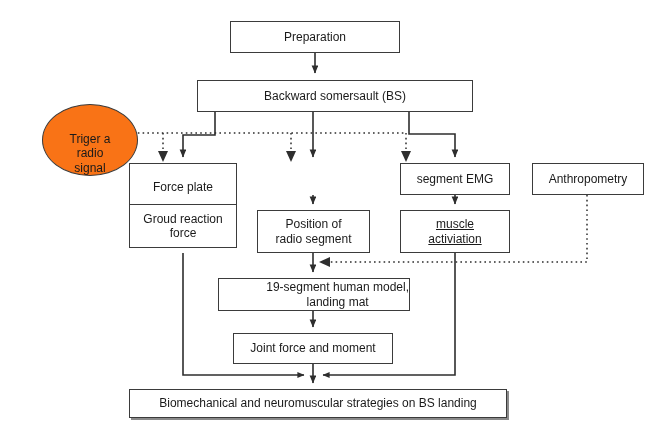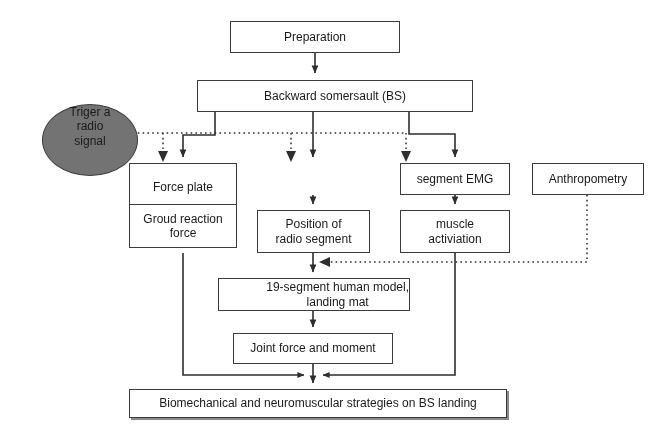--- a/index.html
+++ b/index.html
@@ -27,24 +27,24 @@
     z-index:2;
   }
   .node.shadowed{
     box-shadow:2px 2px 0 0 #8a8a8a;
   }
   .ellipse{
     position:absolute;
     box-sizing:border-box;
     border:1.4px solid #3b3b3b;
     border-radius:50%;
-    background:#737373;
+    background:#f97316;
     color:#1a1a1a;
     display:flex;
-    align-items:flex-start;
+    align-items:flex-end;
     justify-content:center;
     text-align:center;
     line-height:1.2;
     font-size:12px;
     white-space:pre-line;
     z-index:2;
   }
 </style>
 </head>
 <body>
@@ -133,21 +133,21 @@
   <div class="node" style="left:129px;top:204px;width:108px;height:44px;">
     <span>Groud reaction
 force</span>
   </div>
 
   <div class="node" style="left:257px;top:210px;width:113px;height:43px;">
     <span>Position of
 radio segment</span>
   </div>
 
-  <div class="node" style="left:400px;top:210px;width:110px;height:43px;">
+  <div class="node" style="left:400px;top:210px;width:110px;height:43px;text-decoration:underline;">
     <span>muscle
 activiation</span>
   </div>
 
   <div class="node" style="left:218px;top:278px;width:192px;height:33px;justify-content:flex-end;">
     <span>19-segment human model,
 landing mat</span>
   </div>
 
   <div class="node shadowed" style="left:129px;top:389px;width:378px;height:29px;">

